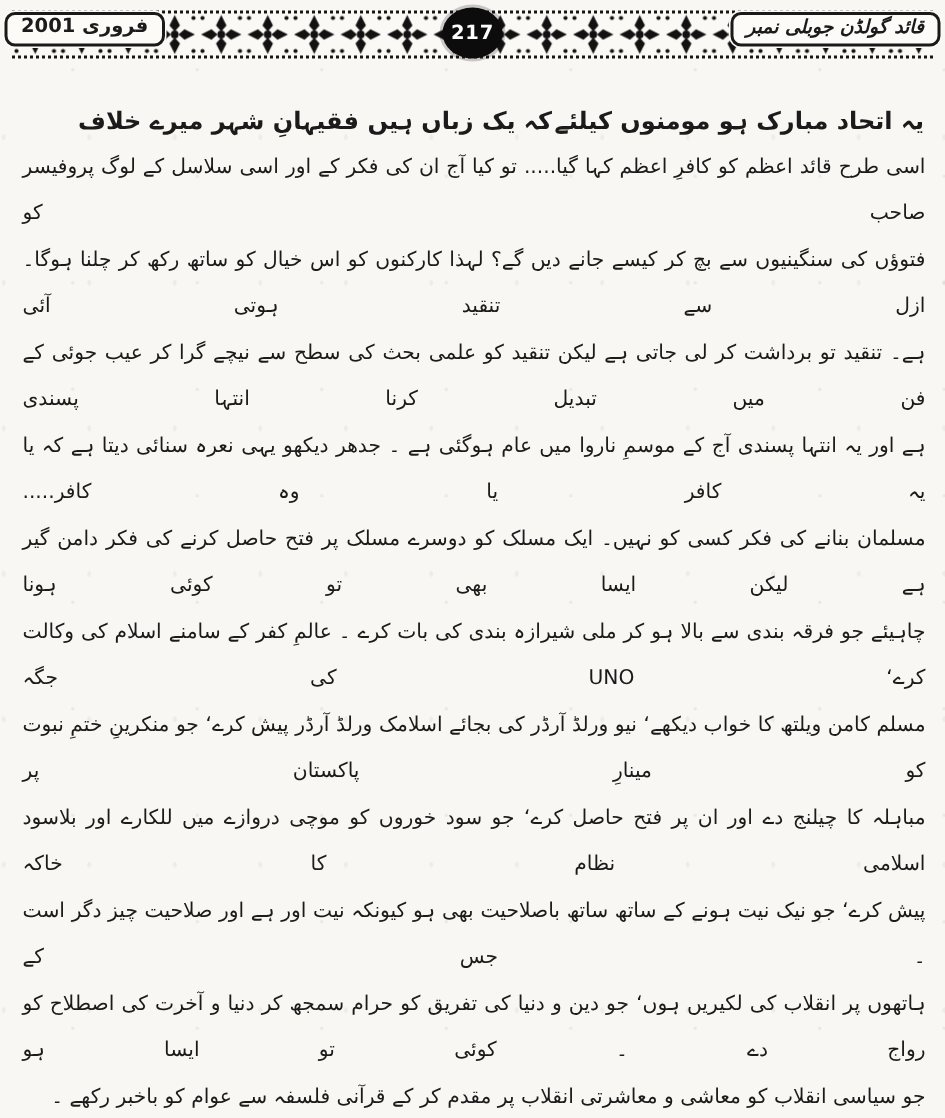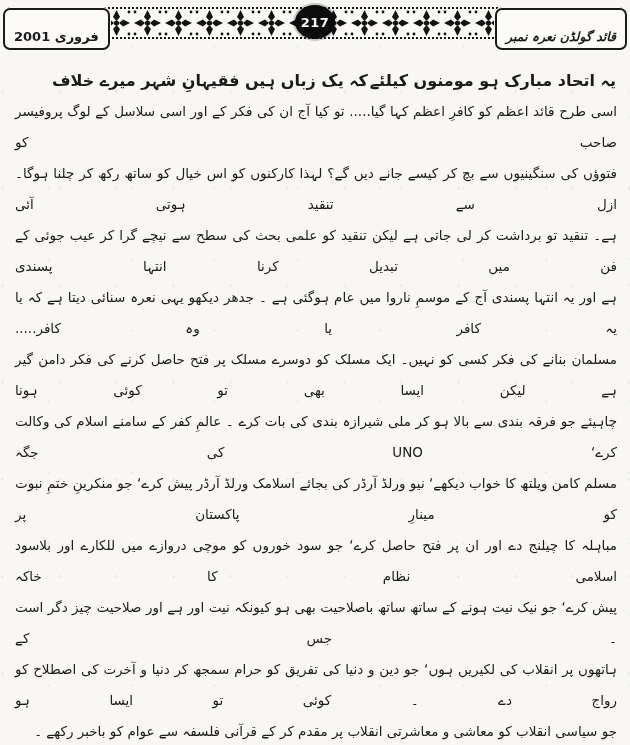--- a/index.html
+++ b/index.html
@@ -31,21 +31,21 @@
   .page-badge{
     position:absolute; left:50%; top:-4px; transform:translateX(-50%);
     width:40px; height:34px; background:#0c0c0c; border-radius:50%;
     display:flex; align-items:center; justify-content:center;
     color:#fdfdfb; font-size:13px; font-weight:bold; letter-spacing:.5px;
     box-shadow:0 0 0 2px #0c0c0c33;
   }
   .corner-box{
     position:absolute; top:8px; z-index:3;
     background:#fcfbf8; border:2px solid #1a1a1a; border-radius:7px;
-    padding:19px 9px 4px; font-weight:bold; white-space:nowrap;
+    padding:0 9px 4px; font-weight:bold; white-space:nowrap;
     box-shadow:0 0 0 1px #fcfbf8;
   }
   .issue-box{ left:3px; font-size:13px; }
   .edition-box{ right:3px; font-size:12.5px; font-style:italic; }
 
   
   .verse{
     display:flex; justify-content:space-between; direction:rtl;
     margin:13px 14px 4px 52px; font-size:16px; font-weight:bold;
   }
@@ -83,21 +83,21 @@
       <rect width="100%" height="100%" fill="url(#orn)"></rect>
     </svg>
     <div class="page-badge">
       <span>217</span>
     </div>
   </div>
   <div class="corner-box issue-box">
     <span>فروری 2001</span>
   </div>
   <div class="corner-box edition-box">
-    <span>قائد گولڈن نعرہ نمبر</span>
+    <span>قائد گولڈن جوبلی نمبر</span>
   </div>
 </header>
 
 <div class="verse">
   <span>یہ اتحاد مبارک ہو مومنوں کیلئے</span>
   <span>کہ یک زباں ہیں فقیہانِ شہر میرے خلاف</span>
 </div>
 
 <main class="text-block">
   <section class="para1">

